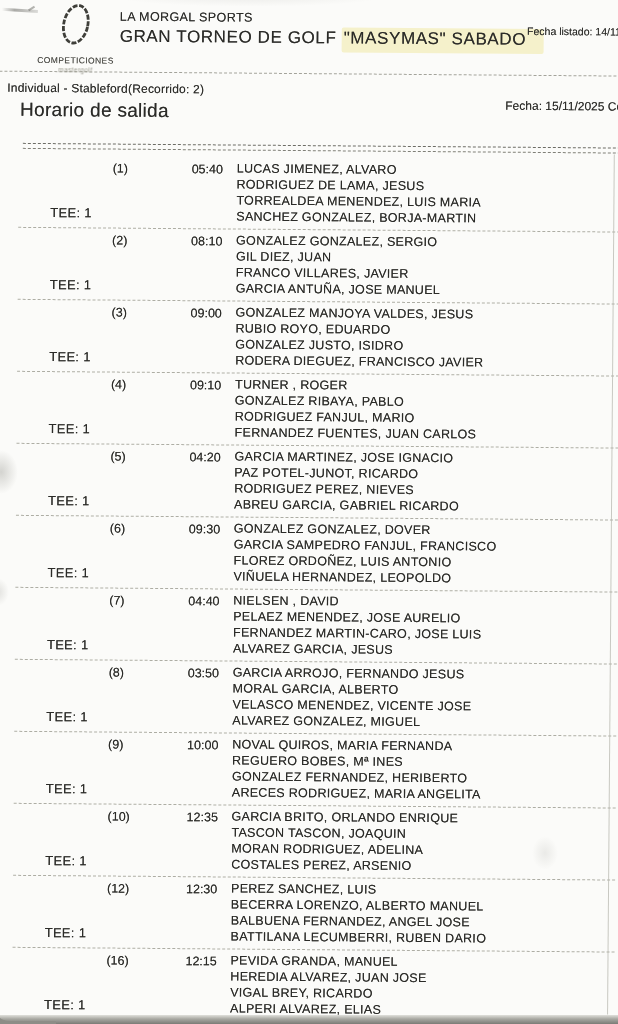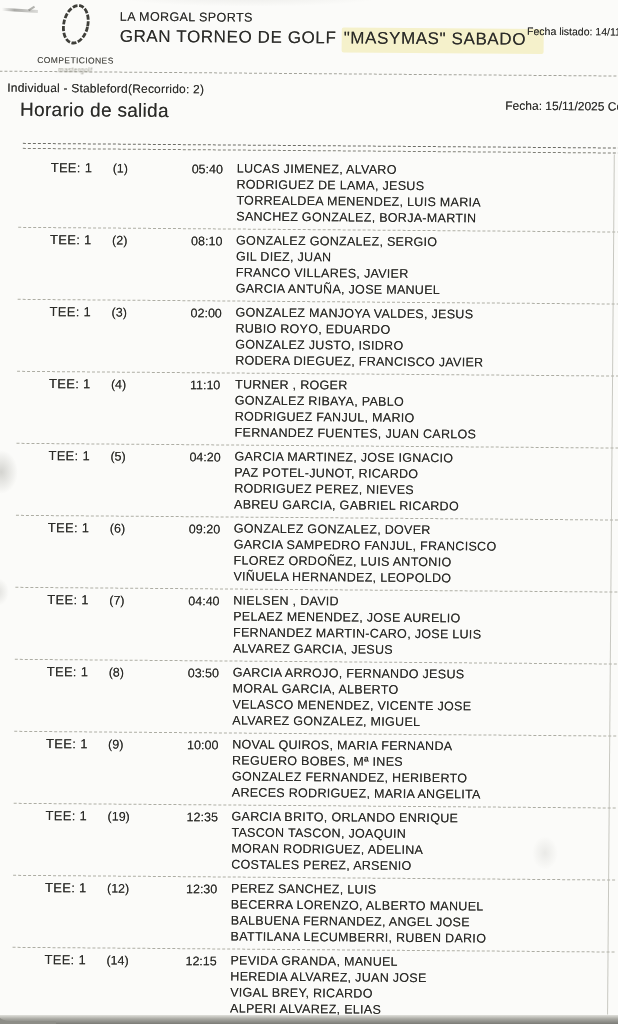--- a/index.html
+++ b/index.html
@@ -40,21 +40,21 @@
   .report-date{position:absolute;top:95px;right:-6px;font-size:12px;white-space:nowrap;
     text-shadow:0 0 .4px rgba(40,40,38,.6);}
   
   .rule-strong{position:absolute;top:143px;left:24px;right:-4px;height:4px;
     border-top:1.5px dashed #55554d;border-bottom:1px dashed #6b6b62;opacity:.85;}
   .tee-table{position:absolute;top:155px;left:0;right:0;}
   .row{position:relative;height:72px;}
   .row .sep{position:absolute;top:0;left:20px;right:-4px;border-top:1px dashed #a5a59b;opacity:.9;}
   .tee-table .row:first-of-type .sep{display:none;}
   .cols{display:flex;padding:5px 0 0 52px;align-items:flex-start;}
-  .tee{flex:0 0 62px;font-size:13px;letter-spacing:.3px;text-shadow:0 0 .5px rgba(35,35,32,.7);}
+  .tee{flex:0 0 62px;font-size:13px;letter-spacing:.3px;text-shadow:0 0 .5px rgba(35,35,32,.7);margin-top:45px;}
   .group{flex:0 0 79px;font-size:12.5px;padding-top:1px;text-shadow:0 0 .5px rgba(35,35,32,.7);}
   .time{flex:0 0 45px;font-size:12.5px;padding-top:1px;text-shadow:0 0 .5px rgba(35,35,32,.7);}
   .players{flex:1;min-width:0;}
   .player{font-size:12.5px;line-height:15.9px;letter-spacing:.3px;white-space:nowrap;
     text-shadow:0 0 .5px rgba(35,35,32,.7);}
   .vline{position:absolute;top:150px;bottom:14px;right:2px;width:1px;background:#b7b7af;opacity:.75;}
   
   .smudge{position:absolute;pointer-events:none;}
   .s1{left:-6px;top:450px;width:24px;height:44px;
     background:radial-gradient(ellipse at 30% 50%, rgba(120,120,112,.30), transparent 70%);}
@@ -136,40 +136,40 @@
               <div class="player">GARCIA ANTUÑA, JOSE MANUEL</div>
             </div>
         </div>
       </div>
 
       <div class="row">
         <div class="sep"></div>
         <div class="cols">
           <div class="tee">TEE: 1</div>
           <div class="group">(3)</div>
-          <div class="time">02:00</div>
+          <div class="time">09:00</div>
           <div class="players">
 
               <div class="player">GONZALEZ MANJOYA VALDES, JESUS</div>
 
               <div class="player">RUBIO ROYO, EDUARDO</div>
 
               <div class="player">GONZALEZ JUSTO, ISIDRO</div>
 
               <div class="player">RODERA DIEGUEZ, FRANCISCO JAVIER</div>
             </div>
         </div>
       </div>
 
       <div class="row">
         <div class="sep"></div>
         <div class="cols">
           <div class="tee">TEE: 1</div>
           <div class="group">(4)</div>
-          <div class="time">11:10</div>
+          <div class="time">09:10</div>
           <div class="players">
 
               <div class="player">TURNER , ROGER</div>
 
               <div class="player">GONZALEZ RIBAYA, PABLO</div>
 
               <div class="player">RODRIGUEZ FANJUL, MARIO</div>
 
               <div class="player">FERNANDEZ FUENTES, JUAN CARLOS</div>
             </div>
@@ -193,21 +193,21 @@
               <div class="player">ABREU GARCIA, GABRIEL RICARDO</div>
             </div>
         </div>
       </div>
 
       <div class="row">
         <div class="sep"></div>
         <div class="cols">
           <div class="tee">TEE: 1</div>
           <div class="group">(6)</div>
-          <div class="time">09:20</div>
+          <div class="time">09:30</div>
           <div class="players">
 
               <div class="player">GONZALEZ GONZALEZ, DOVER</div>
 
               <div class="player">GARCIA SAMPEDRO FANJUL, FRANCISCO</div>
 
               <div class="player">FLOREZ ORDOÑEZ, LUIS ANTONIO</div>
 
               <div class="player">VIÑUELA HERNANDEZ, LEOPOLDO</div>
             </div>
@@ -268,21 +268,21 @@
 
               <div class="player">ARECES RODRIGUEZ, MARIA ANGELITA</div>
             </div>
         </div>
       </div>
 
       <div class="row">
         <div class="sep"></div>
         <div class="cols">
           <div class="tee">TEE: 1</div>
-          <div class="group">(19)</div>
+          <div class="group">(10)</div>
           <div class="time">12:35</div>
           <div class="players">
 
               <div class="player">GARCIA BRITO, ORLANDO ENRIQUE</div>
 
               <div class="player">TASCON TASCON, JOAQUIN</div>
 
               <div class="player">MORAN RODRIGUEZ, ADELINA</div>
 
               <div class="player">COSTALES PEREZ, ARSENIO</div>
@@ -306,21 +306,21 @@
 
               <div class="player">BATTILANA LECUMBERRI, RUBEN DARIO</div>
             </div>
         </div>
       </div>
 
       <div class="row">
         <div class="sep"></div>
         <div class="cols">
           <div class="tee">TEE: 1</div>
-          <div class="group">(14)</div>
+          <div class="group">(16)</div>
           <div class="time">12:15</div>
           <div class="players">
 
               <div class="player">PEVIDA GRANDA, MANUEL</div>
 
               <div class="player">HEREDIA ALVAREZ, JUAN JOSE</div>
 
               <div class="player">VIGAL BREY, RICARDO</div>
 
               <div class="player">ALPERI ALVAREZ, ELIAS</div>

